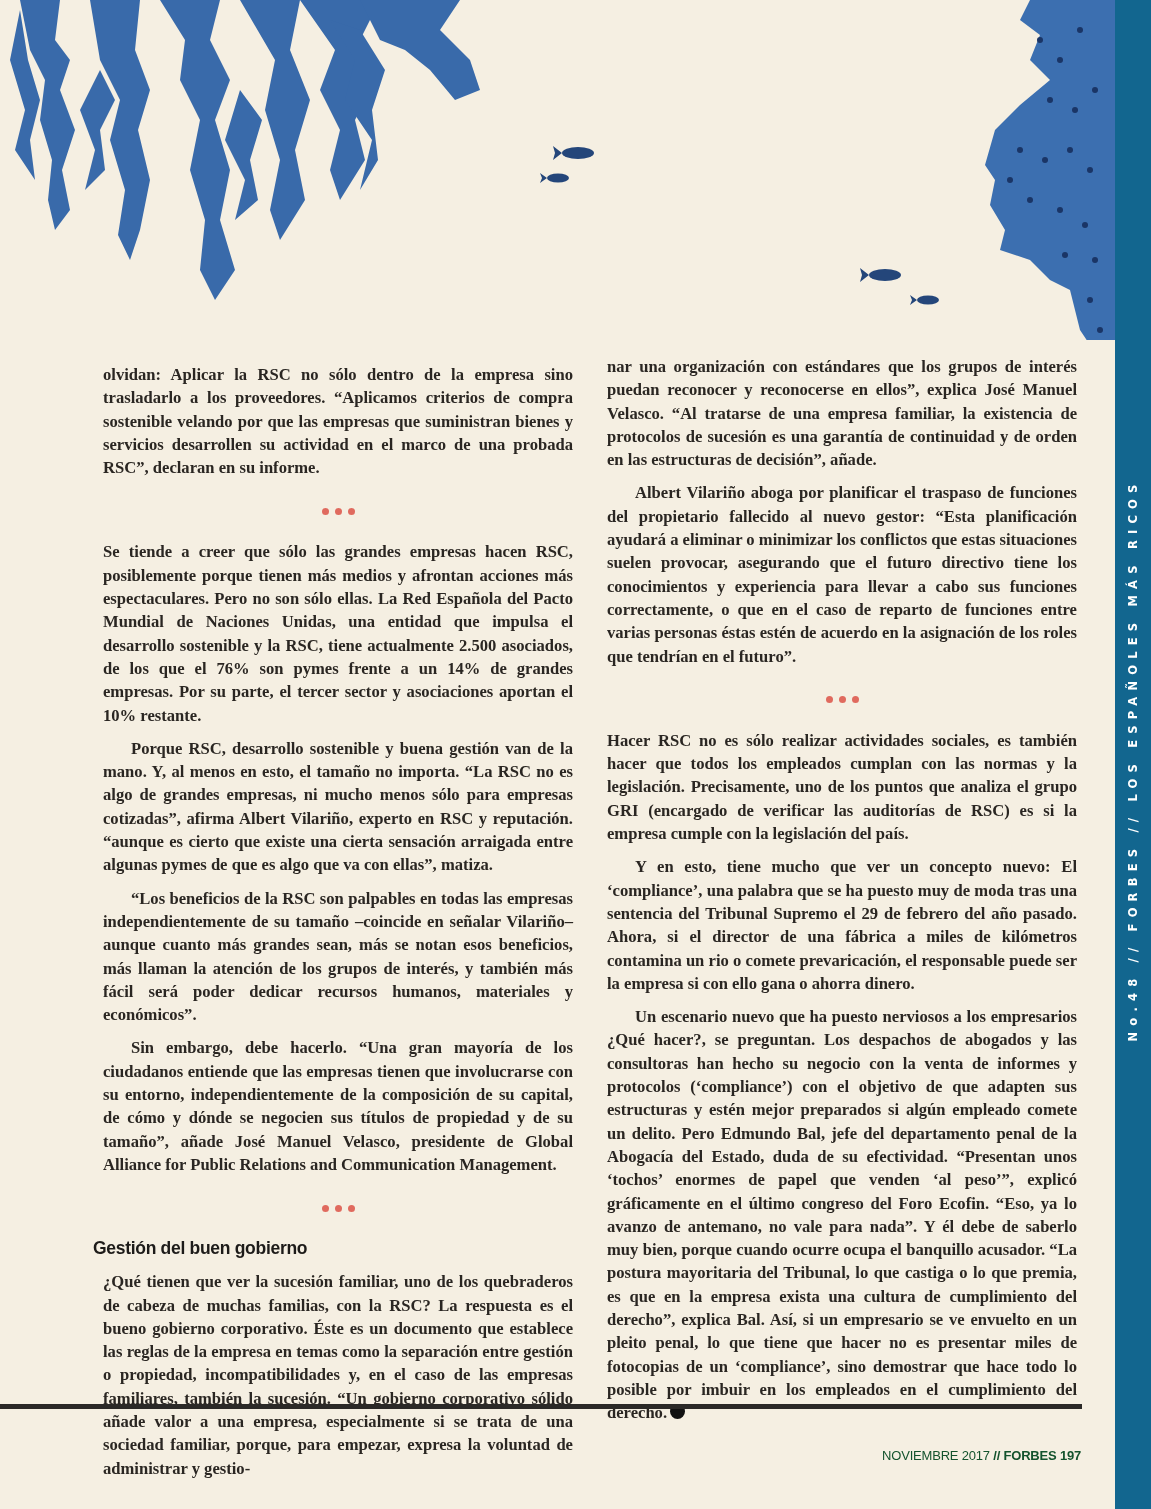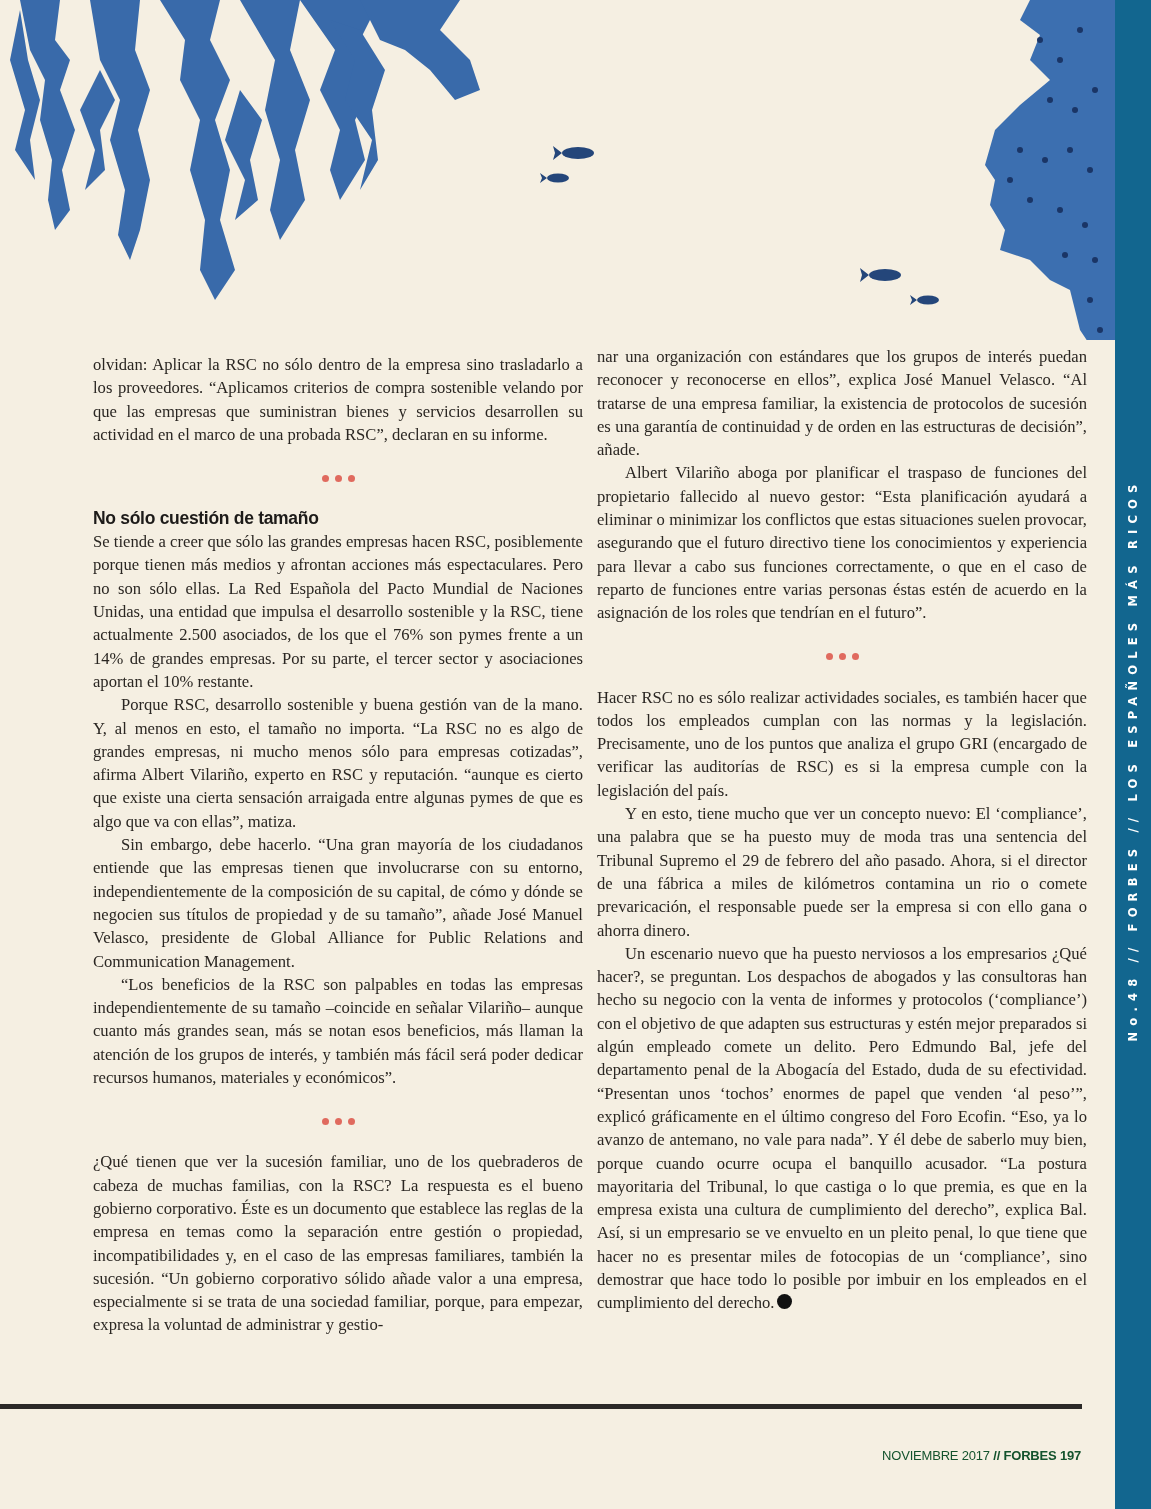--- a/index.html
+++ b/index.html
@@ -17,21 +17,21 @@
   .sidebar-text {
     position:absolute; left:18px; top:760px;
     transform: translate(-50%,-50%) rotate(-90deg);
     white-space:nowrap;
     font-family:"DejaVu Sans", sans-serif; font-weight:bold;
     font-size:11.5px; letter-spacing:6.2px; color:#ffffff;
   }
   .col { position:absolute; width:490px; font-size:16.6px; line-height:23.3px; text-align:justify; }
   .col-left { left:93px; top:353px; }
   .col-right { left:597px; top:345px; }
-  .col p { margin:0; text-indent:0; }
+  .col p { margin:10px; text-indent:0;font-weight:bold; }
   .col p.ind { text-indent:28px; }
   .dots { text-align:center; height:24px; margin:20px 0 17px; display:flex; justify-content:center; gap:6px; align-items:center; }
   .dot { width:7px; height:7px; border-radius:50%; background:#e06a5e; display:inline-block; }
   h2 {
     margin:0; font-family:"Liberation Sans", sans-serif; font-weight:bold;
     font-size:17.5px; line-height:23px; letter-spacing:-0.3px; color:#1d1b19;
   }
   .end-mark { display:inline-block; width:15px; height:15px; border-radius:50%; background:#111; vertical-align:-1px; margin-left:3px; }
   .rule { position:absolute; left:0; top:1404px; width:1082px; height:5px; background:#2b2927; }
   .folio {
@@ -99,30 +99,30 @@
   <div class="sidebar-text">No.48 // FORBES // LOS ESPAÑOLES MÁS RICOS</div>
 </div>
 
 <div class="col col-left">
   <p>olvidan: Aplicar la RSC no sólo dentro de la empresa sino trasladarlo a los proveedores. “Aplicamos criterios de compra sostenible velando por que las empresas que suministran bienes y servicios desarrollen su actividad en el marco de una probada RSC”, declaran en su informe.</p>
   <div class="dots">
     <span class="dot"></span>
     <span class="dot"></span>
     <span class="dot"></span>
   </div>
-  <h2>No sólo cuestión de tamaño</h2>
   <p>Se tiende a creer que sólo las grandes empresas hacen RSC, posiblemente porque tienen más medios y afrontan acciones más espectaculares. Pero no son sólo ellas. La Red Española del Pacto Mundial de Naciones Unidas, una entidad que impulsa el desarrollo sostenible y la RSC, tiene actualmente 2.500 asociados, de los que el 76% son pymes frente a un 14% de grandes empresas. Por su parte, el tercer sector y asociaciones aportan el 10% restante.</p>
   <p class="ind">Porque RSC, desarrollo sostenible y buena gestión van de la mano. Y, al menos en esto, el tamaño no importa. “La RSC no es algo de grandes empresas, ni mucho menos sólo para empresas cotizadas”, afirma Albert Vilariño, experto en RSC y reputación. “aunque es cierto que existe una cierta sensación arraigada entre algunas pymes de que es algo que va con ellas”, matiza.</p>
+  <p class="ind">“Los beneficios de la RSC son palpables en todas las empresas independientemente de su tamaño –coincide en señalar Vilariño– aunque cuanto más grandes sean, más se notan esos beneficios, más llaman la atención de los grupos de interés, y también más fácil será poder dedicar recursos humanos, materiales y económicos”.</p>
   <p class="ind">Sin embargo, debe hacerlo. “Una gran mayoría de los ciudadanos entiende que las empresas tienen que involucrarse con su entorno, independientemente de la composición de su capital, de cómo y dónde se negocien sus títulos de propiedad y de su tamaño”, añade José Manuel Velasco, presidente de Global Alliance for Public Relations and Communication Management.</p>
-  <p class="ind">“Los beneficios de la RSC son palpables en todas las empresas independientemente de su tamaño –coincide en señalar Vilariño– aunque cuanto más grandes sean, más se notan esos beneficios, más llaman la atención de los grupos de interés, y también más fácil será poder dedicar recursos humanos, materiales y económicos”.</p>
   <div class="dots">
     <span class="dot"></span>
     <span class="dot"></span>
     <span class="dot"></span>
   </div>
+  <h2>Gestión del buen gobierno</h2>
   <p>¿Qué tienen que ver la sucesión familiar, uno de los quebraderos de cabeza de muchas familias, con la RSC? La respuesta es el bueno gobierno corporativo. Éste es un documento que establece las reglas de la empresa en temas como la separación entre gestión o propiedad, incompatibilidades y, en el caso de las empresas familiares, también la sucesión. “Un gobierno corporativo sólido añade valor a una empresa, especialmente si se trata de una sociedad familiar, porque, para empezar, expresa la voluntad de administrar y gestio-</p>
 </div>
 
 <div class="col col-right">
   <p>nar una organización con estándares que los grupos de interés puedan reconocer y reconocerse en ellos”, explica José Manuel Velasco. “Al tratarse de una empresa familiar, la existencia de protocolos de sucesión es una garantía de continuidad y de orden en las estructuras de decisión”, añade.</p>
   <p class="ind">Albert Vilariño aboga por planificar el traspaso de funciones del propietario fallecido al nuevo gestor: “Esta planificación ayudará a eliminar o minimizar los conflictos que estas situaciones suelen provocar, asegurando que el futuro directivo tiene los conocimientos y experiencia para llevar a cabo sus funciones correctamente, o que en el caso de reparto de funciones entre varias personas éstas estén de acuerdo en la asignación de los roles que tendrían en el futuro”.</p>
   <div class="dots">
     <span class="dot"></span>
     <span class="dot"></span>
     <span class="dot"></span>

